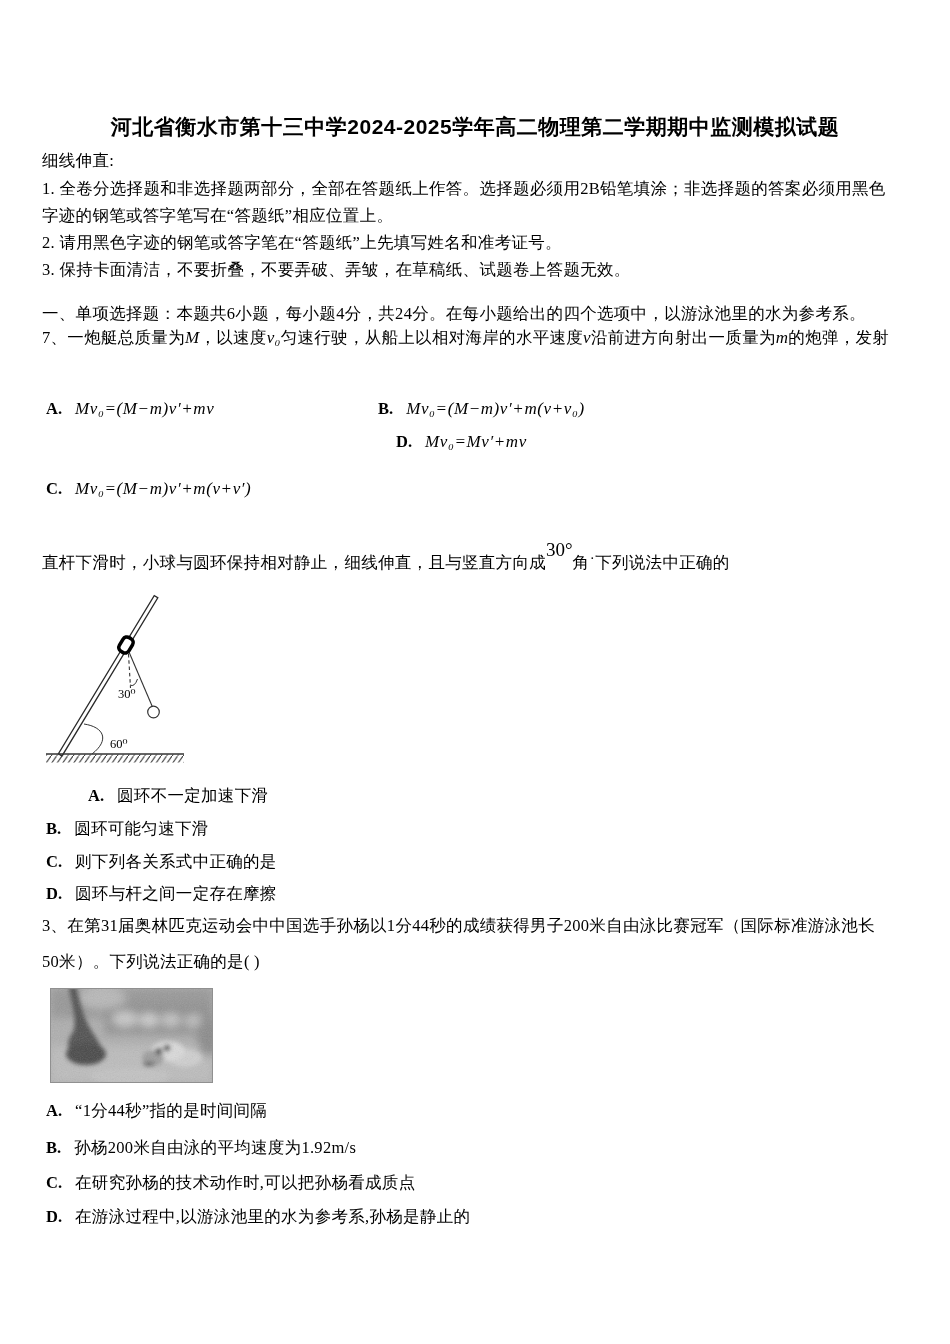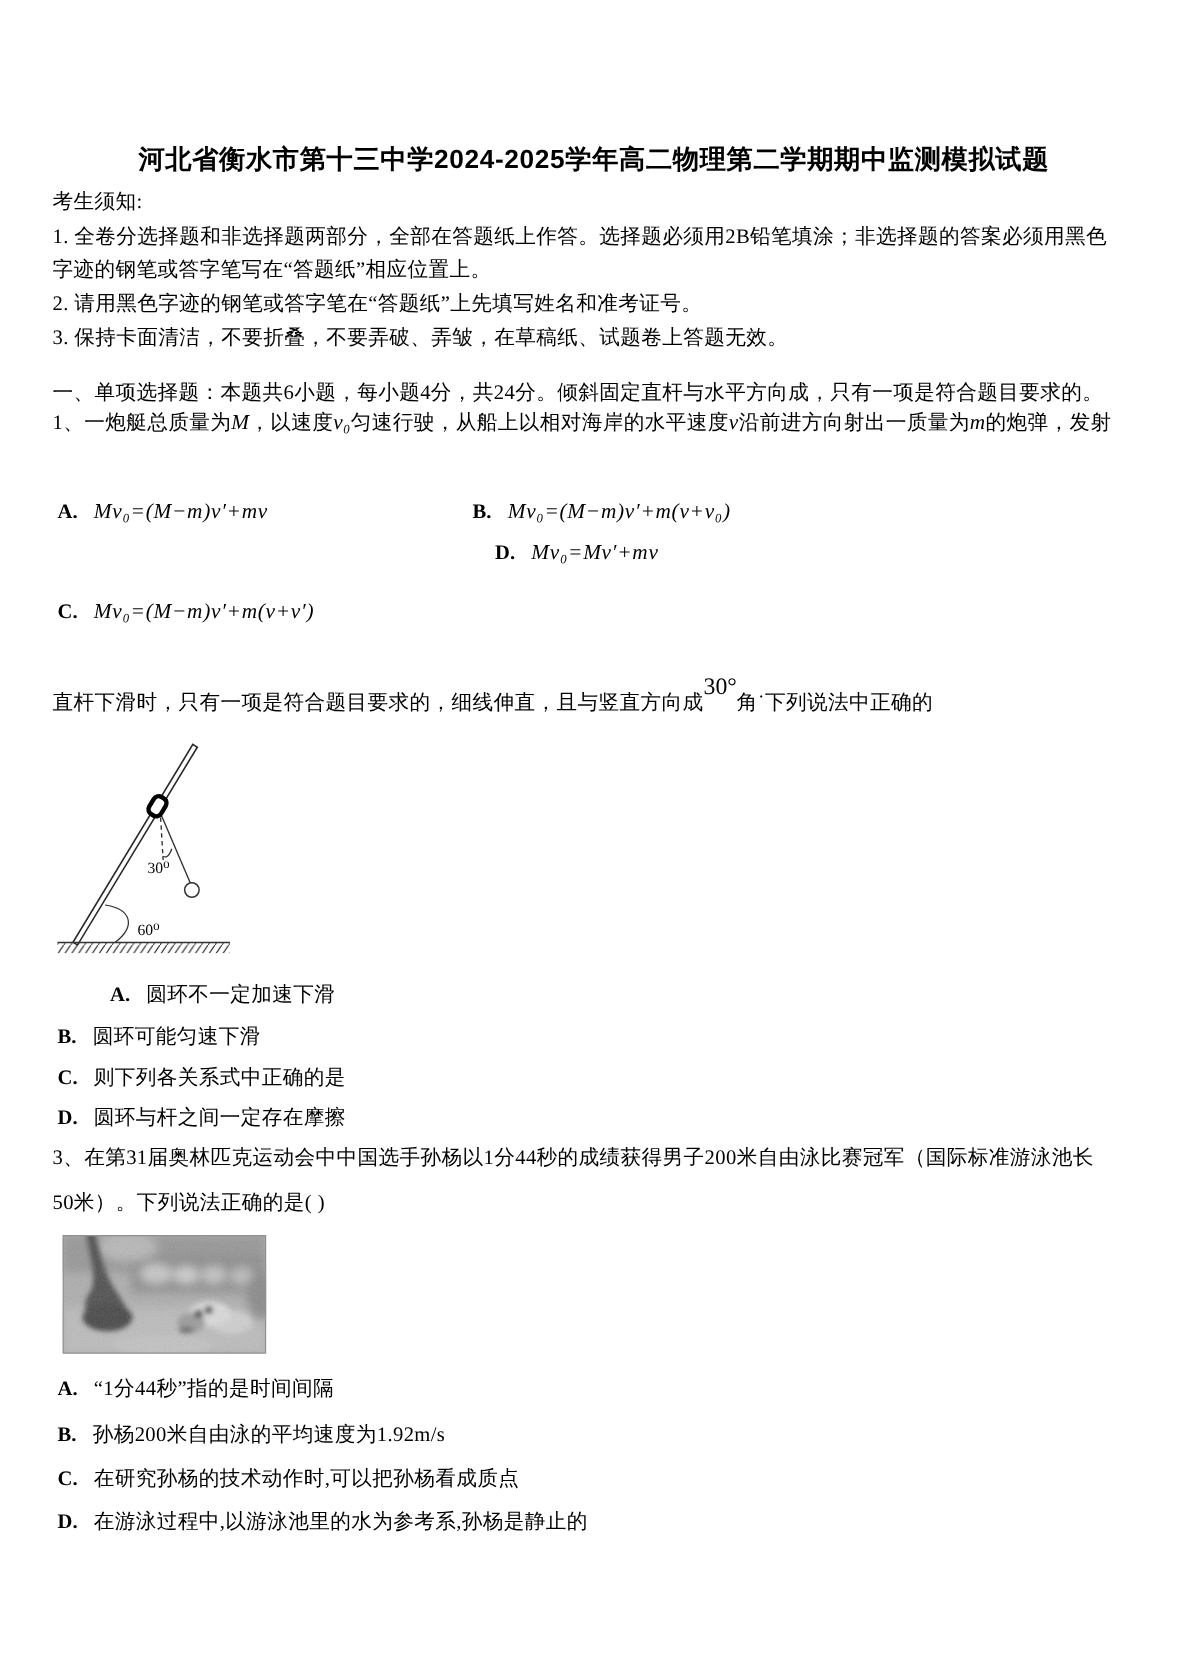--- a/index.html
+++ b/index.html
@@ -16,36 +16,36 @@
   .raised{position:relative;top:-12px;font-size:19px;letter-spacing:0;}
   svg text{font-family:"Liberation Serif","DejaVu Serif",serif;}
 </style>
 </head>
 <body>
 
 <div class="page">
 
   <div class="abs title" style="top:113px;">河北省衡水市第十三中学2024-2025学年高二物理第二学期期中监测模拟试题</div>
 
-  <div class="abs line" style="left:42px;top:150px;">考生须知:</div>
+  <div class="abs line" style="left:42px;top:150px;">细线伸直:</div>
   <div class="abs line" style="left:42px;top:178px;">1. 全卷分选择题和非选择题两部分，全部在答题纸上作答。选择题必须用2B铅笔填涂；非选择题的答案必须用黑色</div>
   <div class="abs line" style="left:42px;top:205px;">字迹的钢笔或答字笔写在“答题纸”相应位置上。</div>
   <div class="abs line" style="left:42px;top:232px;">2. 请用黑色字迹的钢笔或答字笔在“答题纸”上先填写姓名和准考证号。</div>
   <div class="abs line" style="left:42px;top:259px;">3. 保持卡面清洁，不要折叠，不要弄破、弄皱，在草稿纸、试题卷上答题无效。</div>
 
-  <div class="abs line" style="left:42px;top:303px;">一、单项选择题：本题共6小题，每小题4分，共24分。倾斜固定直杆与水平方向成，只有一项是符合题目要求的。</div>
+  <div class="abs line" style="left:42px;top:303px;">一、单项选择题：本题共6小题，每小题4分，共24分。在每小题给出的四个选项中，以游泳池里的水为参考系。</div>
 
-  <div class="abs line" style="left:42px;top:327px;"><span>1、一炮艇总质量为</span><span class="var">M</span><span>，以速度</span><span class="var">v₀</span><span>匀速行驶，从船上以相对海岸的水平速度</span><span class="var">v</span><span>沿前进方向射出一质量为</span><span class="var">m</span><span>的炮弹，发射</span></div>
+  <div class="abs line" style="left:42px;top:327px;"><span>7、一炮艇总质量为</span><span class="var">M</span><span>，以速度</span><span class="var">v₀</span><span>匀速行驶，从船上以相对海岸的水平速度</span><span class="var">v</span><span>沿前进方向射出一质量为</span><span class="var">m</span><span>的炮弹，发射</span></div>
 
   <div class="abs" style="left:46px;top:399px;"><span class="opt-label">A.</span><span class="formula">Mv₀=(M−m)v′+mv</span></div>
   <div class="abs" style="left:378px;top:399px;"><span class="opt-label">B.</span><span class="formula">Mv₀=(M−m)v′+m(v+v₀)</span></div>
   <div class="abs" style="left:46px;top:432px;margin-top:47px;"><span class="opt-label">C.</span><span class="formula">Mv₀=(M−m)v′+m(v+v′)</span></div>
   <div class="abs" style="left:396px;top:432px;"><span class="opt-label">D.</span><span class="formula">Mv₀=Mv′+mv</span></div>
 
-  <div class="abs line" style="left:42px;top:551px;"><span>直杆下滑时，只有一项是符合题目要求的，细线伸直，且与竖直方向成</span><span class="raised">30°</span><span>角˙下列说法中正确的</span></div>
+  <div class="abs line" style="left:42px;top:551px;"><span>直杆下滑时，小球与圆环保持相对静止，细线伸直，且与竖直方向成</span><span class="raised">30°</span><span>角˙下列说法中正确的</span></div>
 
   <svg class="abs" style="left:40px;top:588px;" width="150" height="182" viewBox="0 0 150 182">
     <defs>
       <pattern id="hatch" width="5.5" height="8" patternUnits="userSpaceOnUse">
         <line x1="5.5" y1="0" x2="0" y2="8" stroke="#333" stroke-width="1"></line>
       </pattern>
     </defs>
     <rect x="0" y="-4.2" width="185" height="4.2" fill="#ffffff" stroke="#2a2a2a" stroke-width="1.3" transform="translate(22,168) rotate(-58.8)"></rect>
     <path d="M88.5,66 L90.5,100" stroke="#333" stroke-width="1.1" stroke-dasharray="3.5,2.8" fill="none"></path>
     <path d="M89,64 L112.5,119" stroke="#333" stroke-width="1.1" fill="none"></path>

